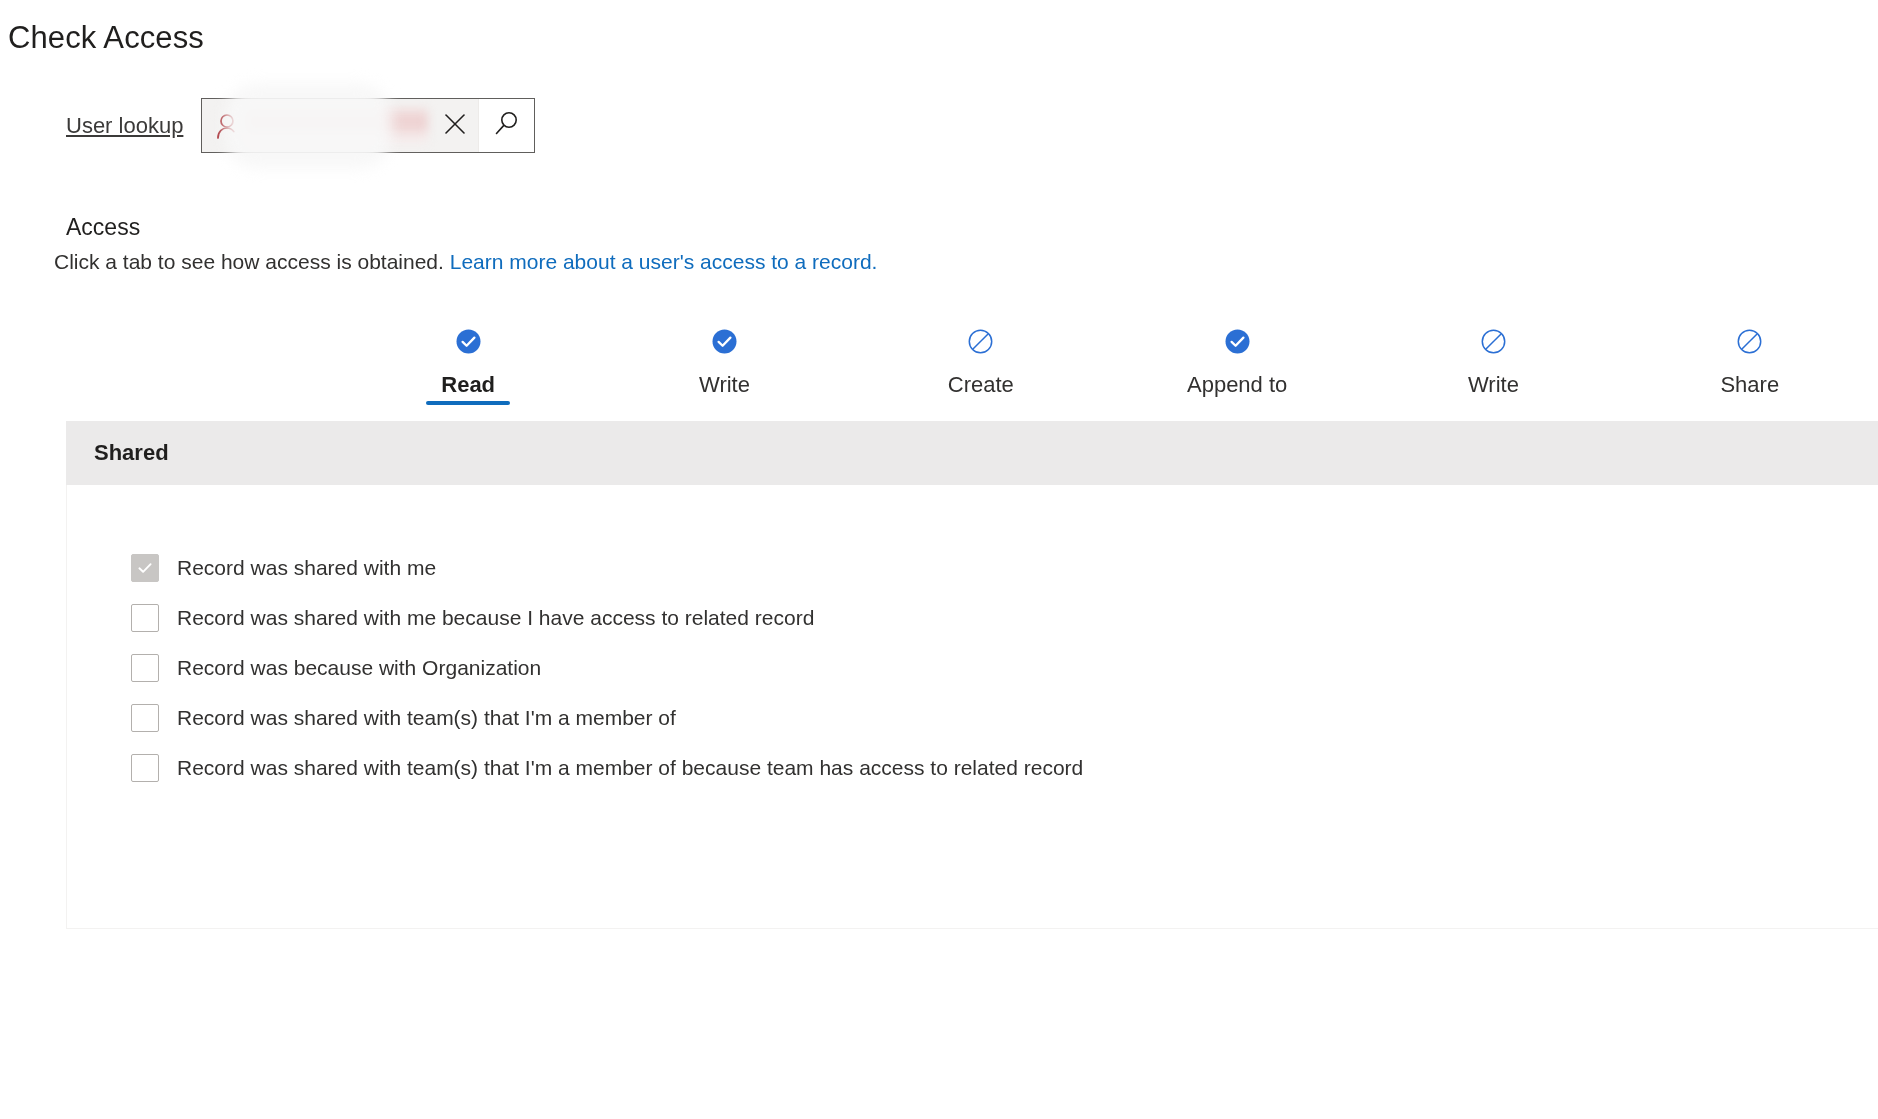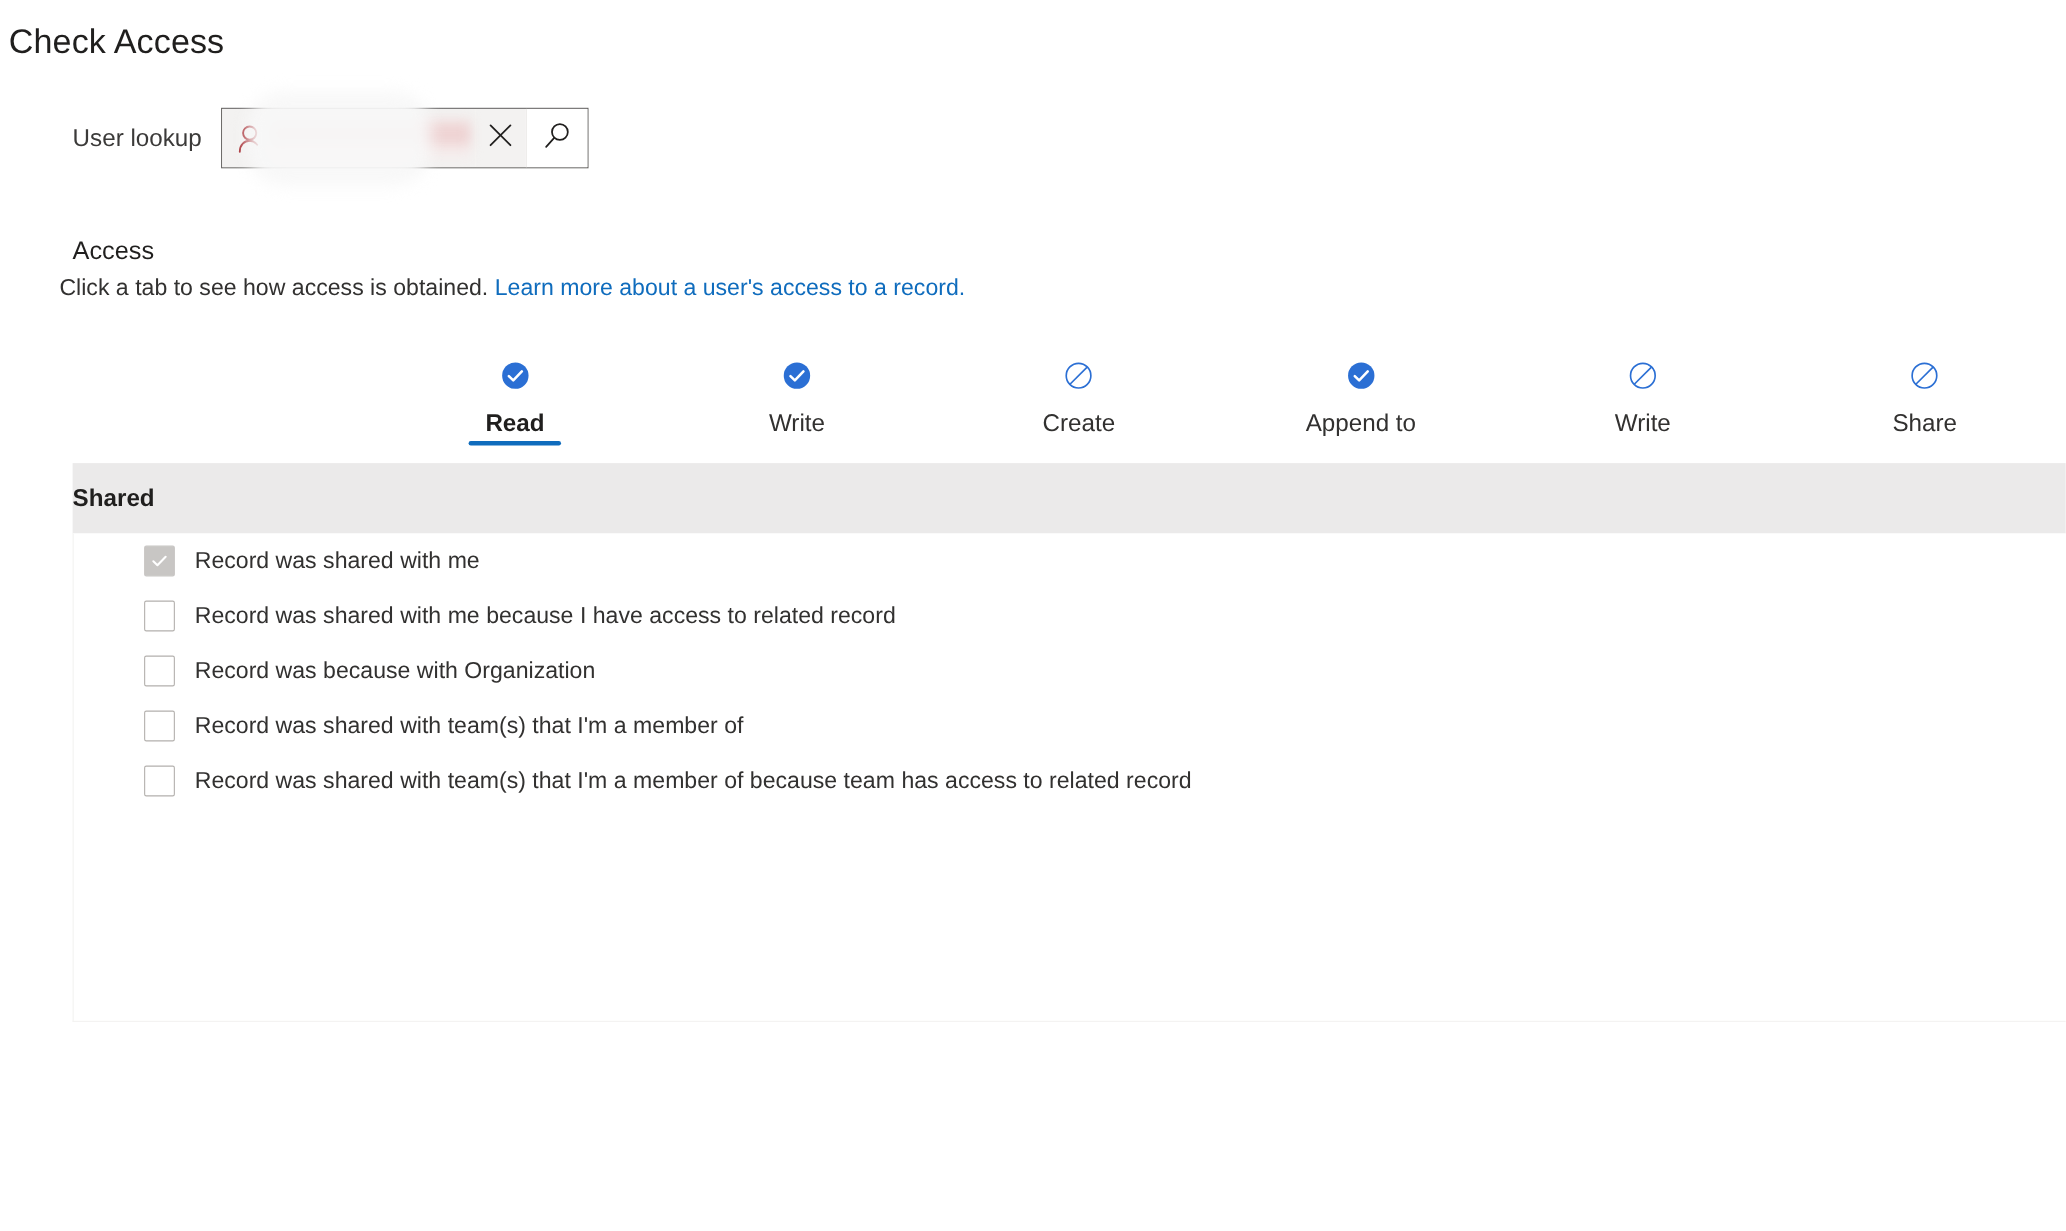--- a/index.html
+++ b/index.html
@@ -34,20 +34,21 @@
     left: 66px;
     top: 98px;
     display: flex;
     align-items: center;
   }
   .lookup-label {
     font-size: 22px;
     color: #3b3a39;
     margin-right: 18px;
     white-space: nowrap;
+    text-decoration: underline;
   }
   .lookup-field {
     position: relative;
     width: 334px;
     height: 55px;
     border: 1px solid #605e5c;
     background: #ffffff;
     box-sizing: border-box;
     display: flex;
     align-items: stretch;
@@ -194,33 +195,35 @@
     top: 421px;
     right: 0;
     height: 614px;
     box-sizing: border-box;
   }
   .panel-header {
     height: 64px;
     background: #ebeaea;
     display: flex;
     align-items: center;
+    padding-left: 28px;
     box-sizing: border-box;
   }
   .panel-header-title {
     font-size: 22px;
     font-weight: 600;
     color: #201f1e;
   }
   .panel-body {
     height: 444px;
     background: #ffffff;
     border-left: 1px solid #f3f2f1;
     border-bottom: 1px solid #f3f2f1;
     box-sizing: border-box;
+    padding-top: 58px;
   }
   .check-row {
     display: flex;
     align-items: center;
     height: 50px;
     padding-left: 64px;
   }
   .checkbox {
     flex: 0 0 auto;
     width: 28px;

